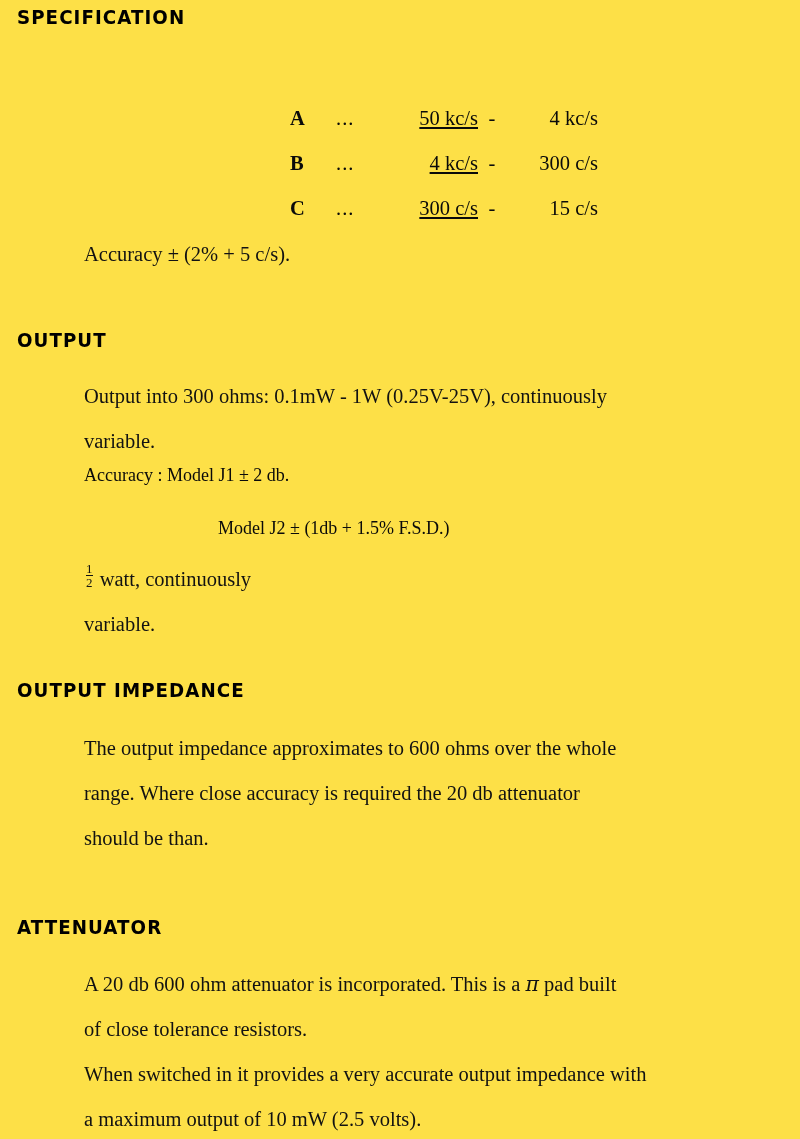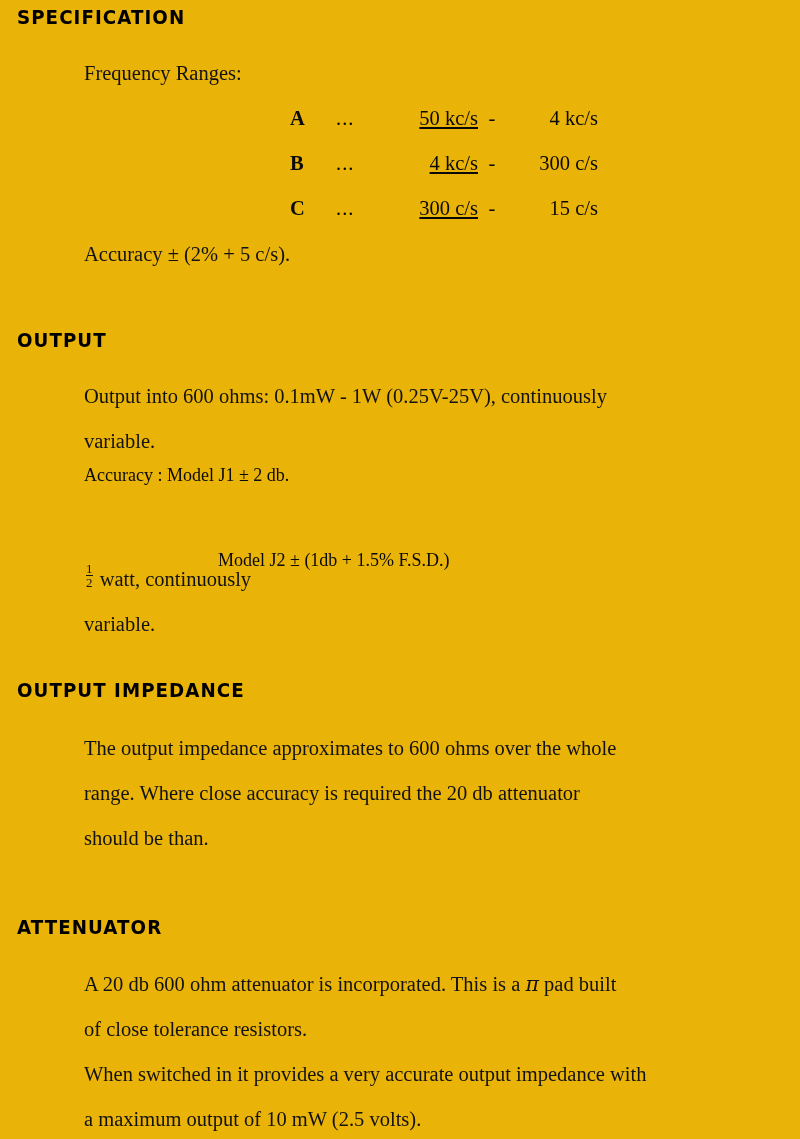--- a/index.html
+++ b/index.html
@@ -13,21 +13,21 @@
     height: 1139px;
     position: relative;
     font-family: "Liberation Serif", "DejaVu Serif", serif;
     color: #0a0a0a;
     overflow: hidden;
   }
   .page {
     position: relative;
     width: 800px;
     height: 1139px;
-    background: #eab308;
+    background: #fde047;
   }
 
   
   .section-heading {
     position: absolute;
     left: 17px;
     font-family: "DejaVu Sans", "Liberation Sans", sans-serif;
     font-weight: 700;
     font-size: 19px;
     letter-spacing: 1.1px;
@@ -120,23 +120,20 @@
     font-style: italic;
   }
 </style>
 </head>
 <body>
 
 <div class="page">
 
   <div class="section-heading" style="top:6px;">SPECIFICATION</div>
 
-  <div class="body-block no-justify" style="top:51px; width:702px;">
-    <span class="body-line">Frequency Ranges:</span>
-  </div>
 
   <table class="freq-table" style="top:96px;">
     <tbody>
         <tr>
       <td class="freq-letter">A</td>
       <td class="freq-dots">...</td>
       <td class="freq-from">50 kc/s</td>
       <td class="freq-dash">-</td>
       <td class="freq-to">4 kc/s</td>
     </tr>
@@ -157,27 +154,27 @@
   </tbody>
     </table>
 
   <div class="body-block no-justify" style="top:232px;">
     <span class="body-line">Accuracy  ±  (2%  +  5  c/s).</span>
   </div>
 
   <div class="section-heading" style="top:329px;">OUTPUT</div>
 
   <div class="body-block no-justify" style="top:374px;">
-    <span class="body-line">Output  into  600  ohms:  0.1mW  -  1W  (0.25V-25V),  continuously</span>
+    <span class="body-line">Output  into  300  ohms:  0.1mW  -  1W  (0.25V-25V),  continuously</span>
     <span class="body-line">variable.</span>
   </div>
 
   <div class="model-line" style="left:84px; top:465px;">Accuracy :   Model  J1   ±  2  db.</div>
 
-  <div class="model-line" style="left:218px; top:518px;margin-top:32px;">Model  J2   ±  (1db + 1.5% F.S.D.)</div>
+  <div class="model-line" style="left:218px; top:518px;">Model  J2   ±  (1db + 1.5% F.S.D.)</div>
 
   <div class="body-block no-justify" style="top:557px;">
     <span class="body-line"><span class="frac"><span class="num">1</span><span class="bar"></span><span class="den">2</span></span><span> watt,  continuously</span></span>
     <span class="body-line">variable.</span>
   </div>
 
   <div class="section-heading" style="top:679px;">OUTPUT IMPEDANCE</div>
 
   <div class="body-block no-justify" style="top:726px;">
     <span class="body-line">The  output  impedance  approximates  to  600  ohms  over  the  whole</span>

